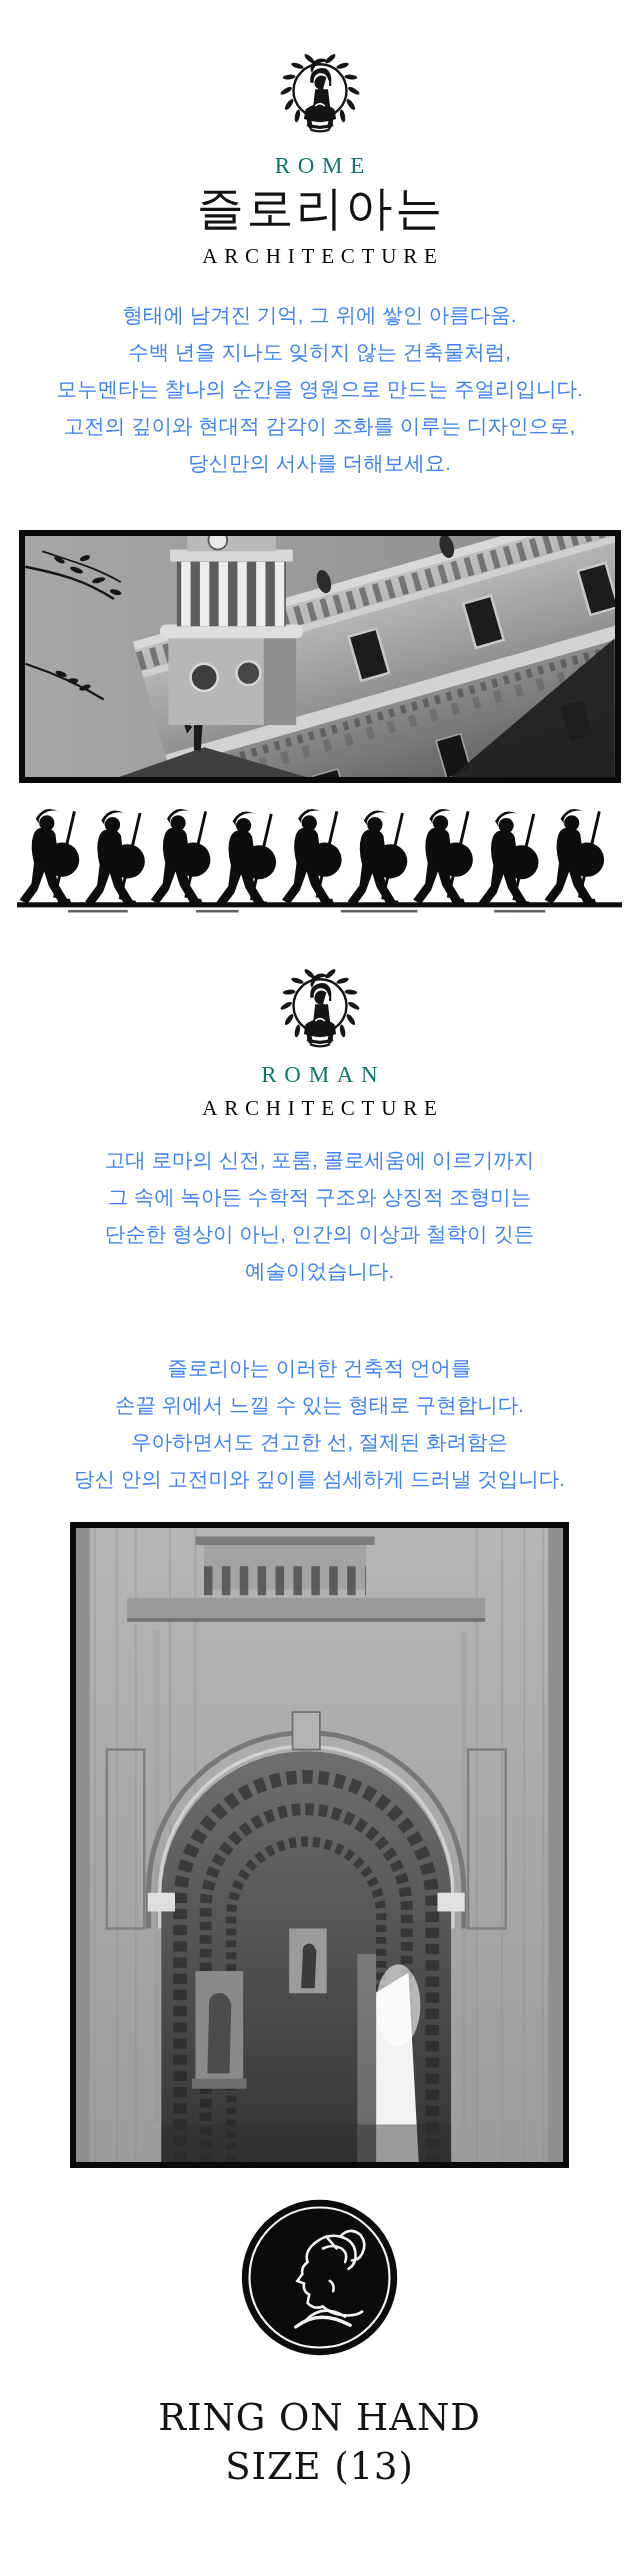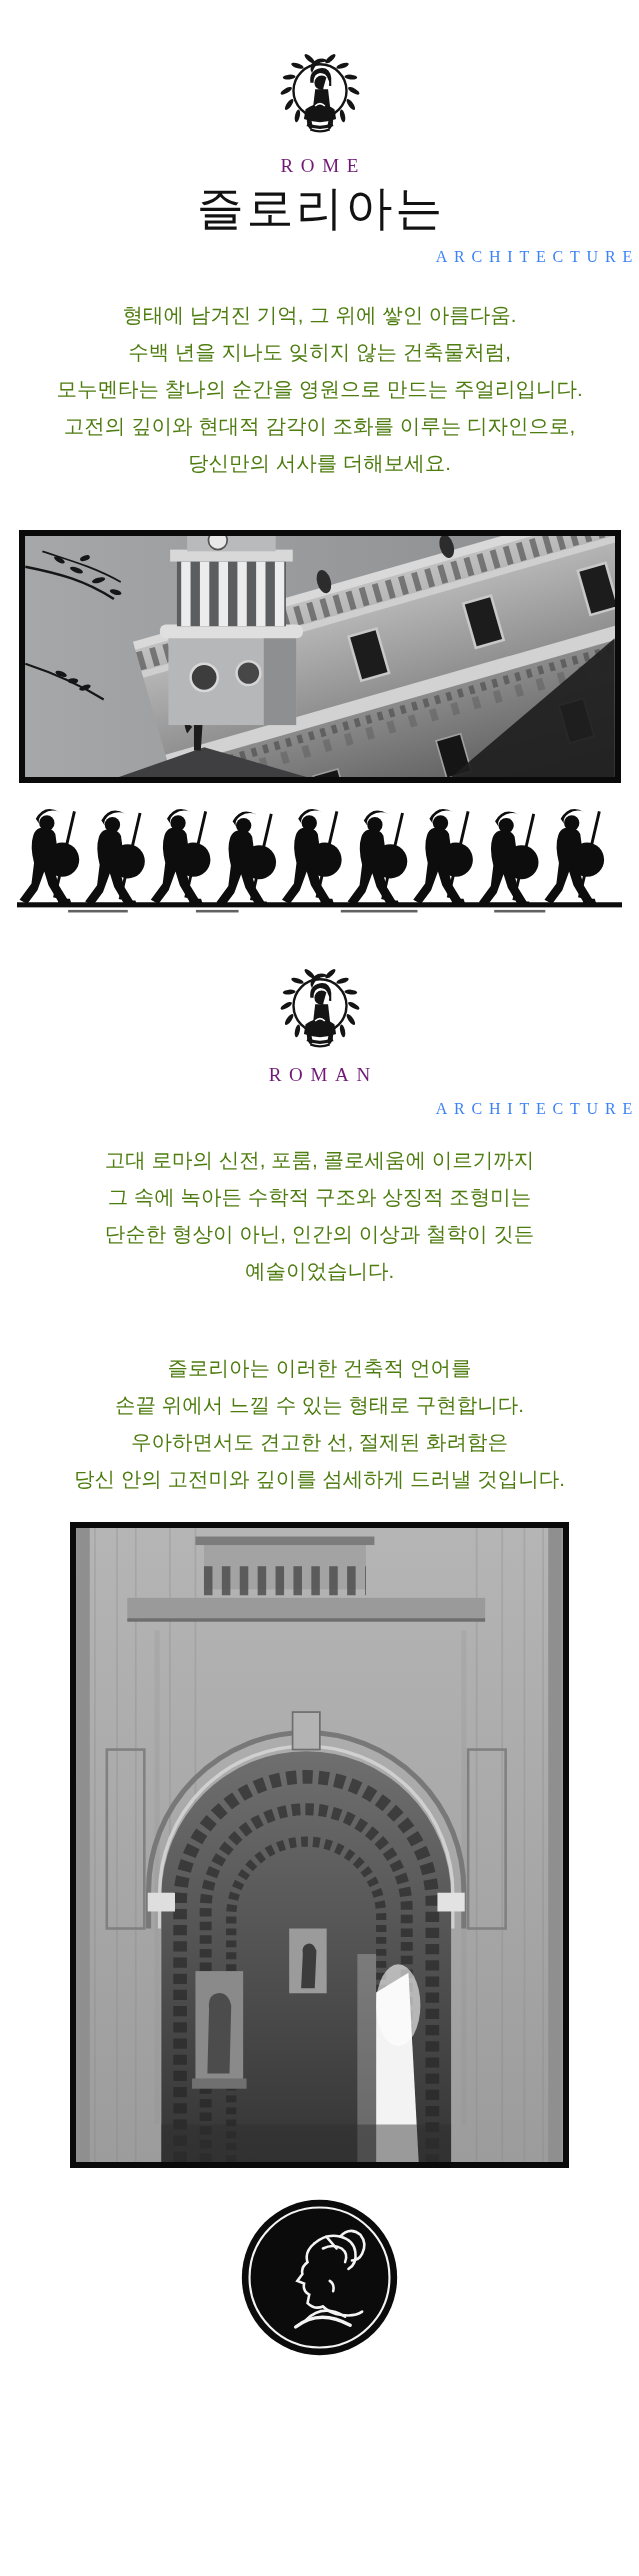--- a/index.html
+++ b/index.html
@@ -8,36 +8,35 @@
   .page {
     width:639px; min-height:2576px;
     padding-top:49px; padding-bottom:28px;
     background:#ffffff; color:#141414;
     font-family:"Liberation Sans", sans-serif;
     text-align:center; overflow:hidden;
   }
   .emblem { display:block; margin:0 auto; width:82px; height:90px; }
   .eyebrow {
     margin-top:13.6px; font-family:"Liberation Serif", serif;
-    font-size:19px; line-height:25.6px; letter-spacing:7.7px; text-indent:7.7px;
-    color:#701a75; font-weight:400;
+    font-size:23px; line-height:25.6px; letter-spacing:7.7px; text-indent:7.7px;
+    color:#0f766e; font-weight:400;
   }
   .ko-title {
     margin-top:3.4px; font-family:"Liberation Serif","DejaVu Serif", serif;
     font-size:47px; line-height:53px; letter-spacing:2.6px; text-indent:2.6px;
     font-weight:400; color:#121212;
   }
   .subtitle {
     margin-top:8.5px; font-family:"Liberation Serif", serif;
-    font-size:16px; line-height:27px; letter-spacing:6.8px; text-indent:6.8px;
-    color:#3b82f6;
-    text-align:right;
+    font-size:21px; line-height:27px; letter-spacing:6.8px; text-indent:6.8px;
+    color:#000000;
   }
   .body-text {
-    font-size:20.5px; line-height:37px; color:#4d7c0f; font-weight:500;
+    font-size:20.5px; line-height:37px; color:#3b82f6; font-weight:500;
     white-space:pre-line; font-family:"Liberation Sans", sans-serif;
   }
   .p1 { margin-top:25.6px; }
   .p2 { margin-top:19px; }
   .p3 { margin-top:60px; }
   .photo { margin:0 auto; border:6px solid #0a0a0a; background:#999; font-size:0; }
   .photo svg { display:block; }
   .photo-dome { margin-top:49px; width:602px; }
   .photo-arch { margin-top:25.6px; width:499px; border-width:6.8px; }
   .frieze { margin-top:22px; }
@@ -298,16 +297,20 @@
         <path d="M86,52 Q100,40 116,44 Q132,48 134,62 Q136,76 126,82"></path>
         <path d="M116,44 Q128,32 140,42 Q148,52 142,64 Q138,72 130,72"></path>
         <path d="M96,58 Q108,52 118,58 Q126,64 122,74"></path>
         <path d="M100,44 L112,58"></path>
         <path d="M96,126 Q104,134 118,136 Q134,138 142,132"></path>
         <path d="M76,142 Q96,122 122,138"></path>
         <path d="M64,150 Q92,128 128,148" stroke-width="4"></path>
         <path d="M104,96 Q110,100 108,108"></path>
       </g>
     </svg>
+    <div class="footer-caption">
+      <div>RING ON HAND</div>
+      <div>SIZE (13)</div>
+    </div>
   </footer>
 
 </div>
 
 
 </body></html>

